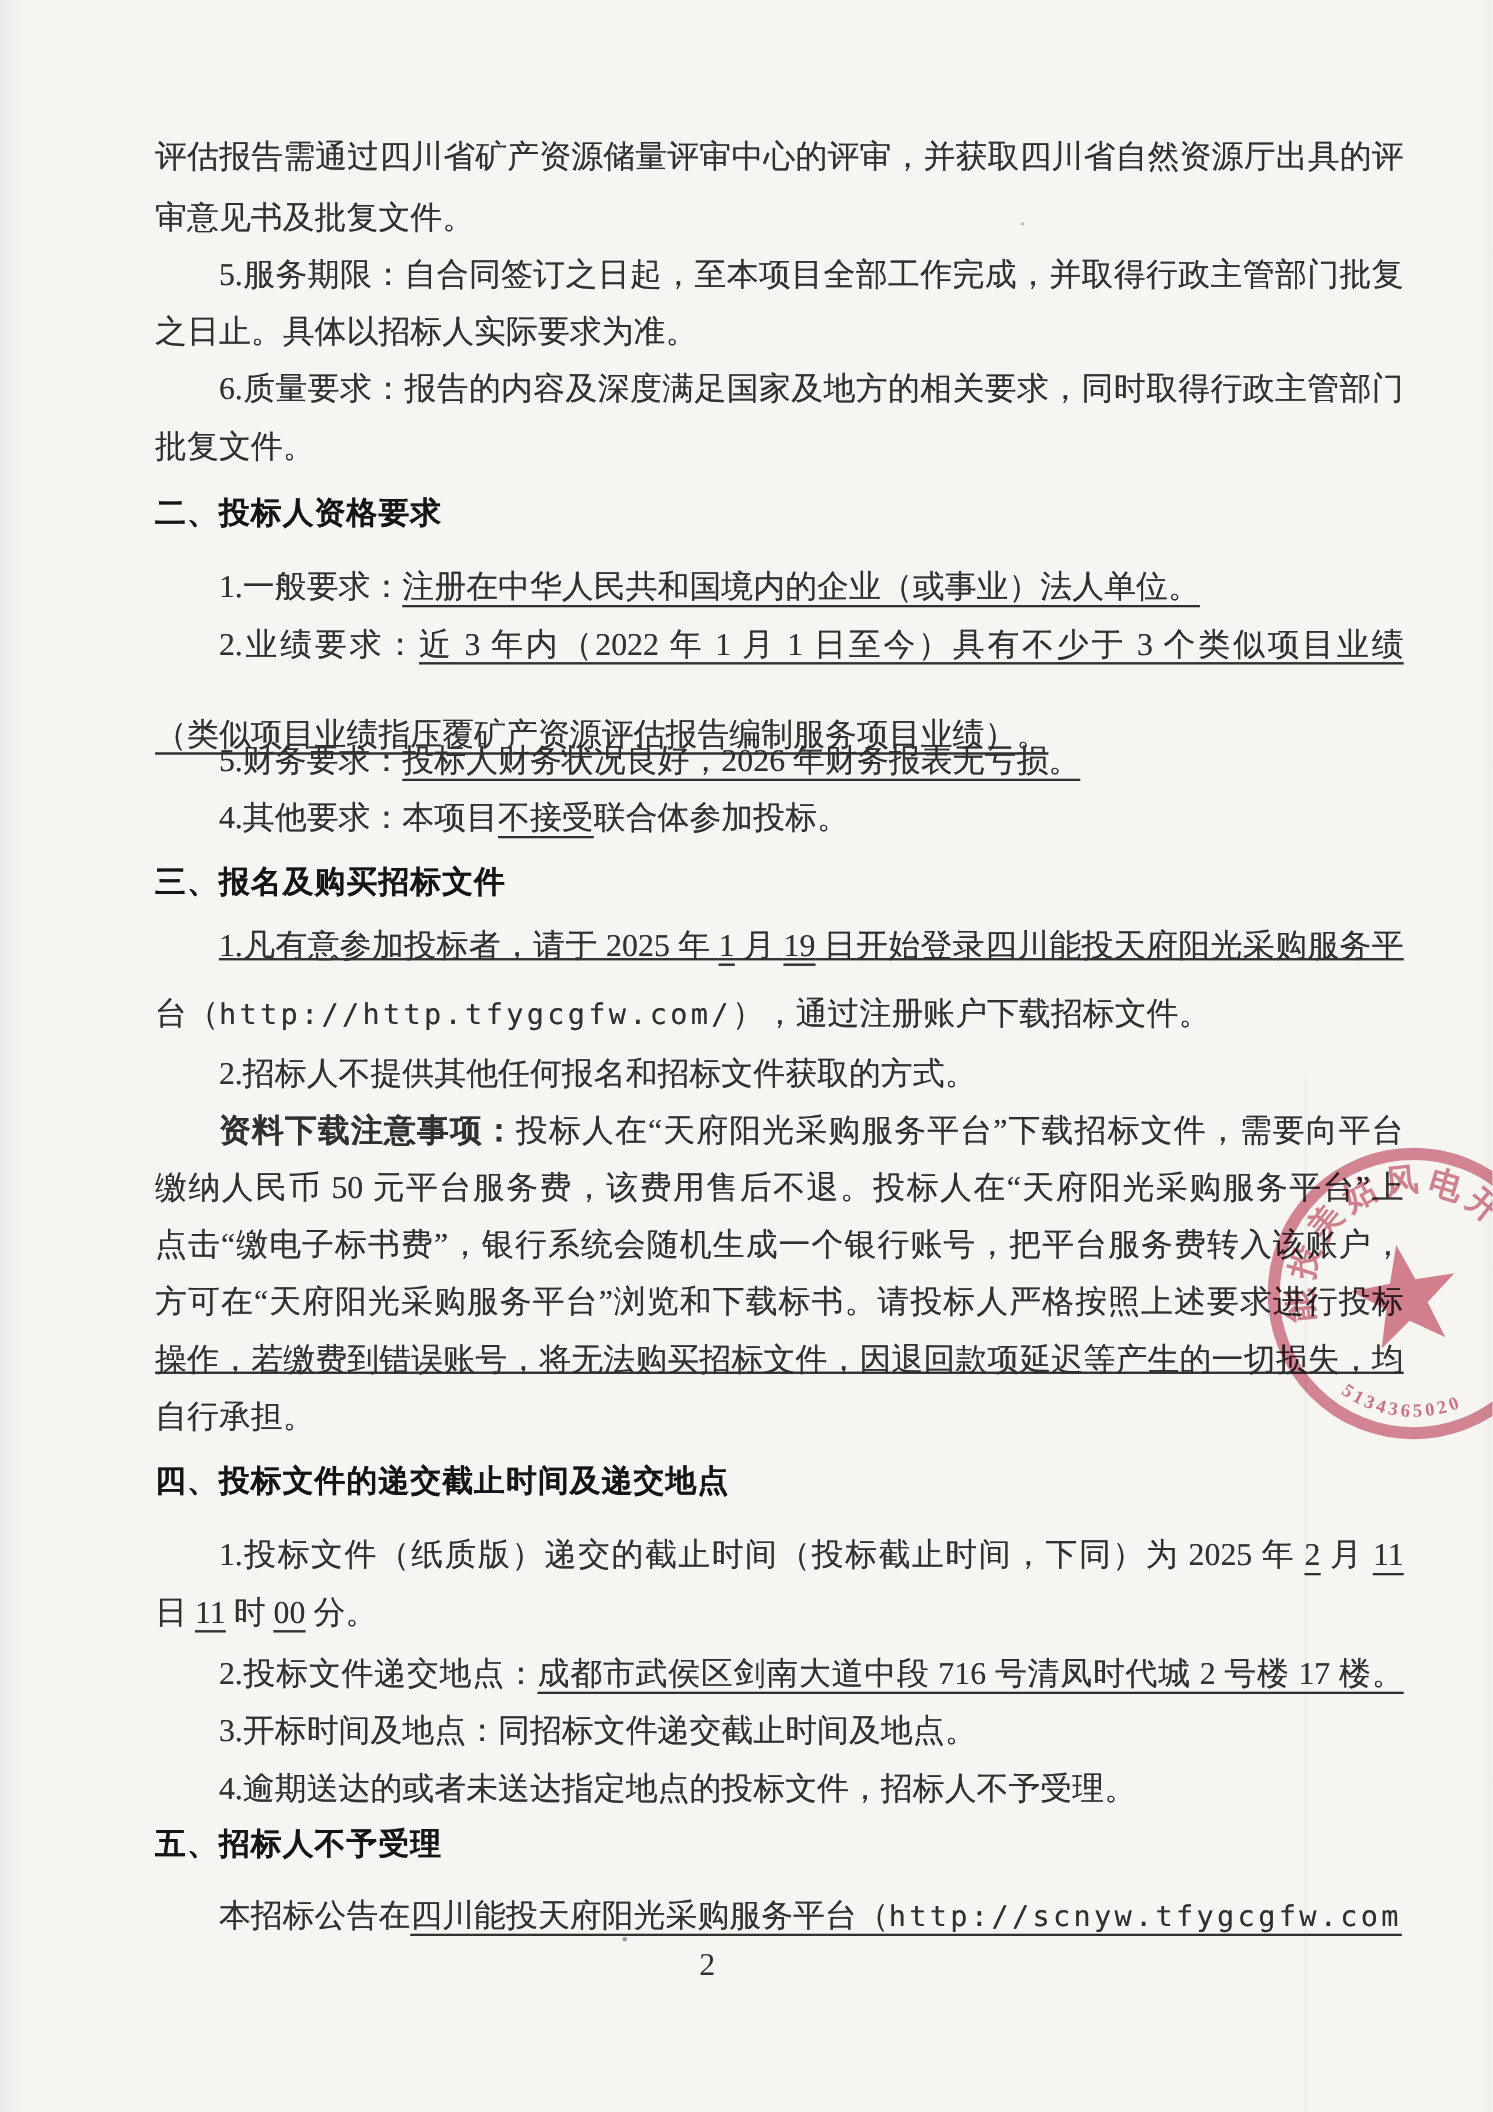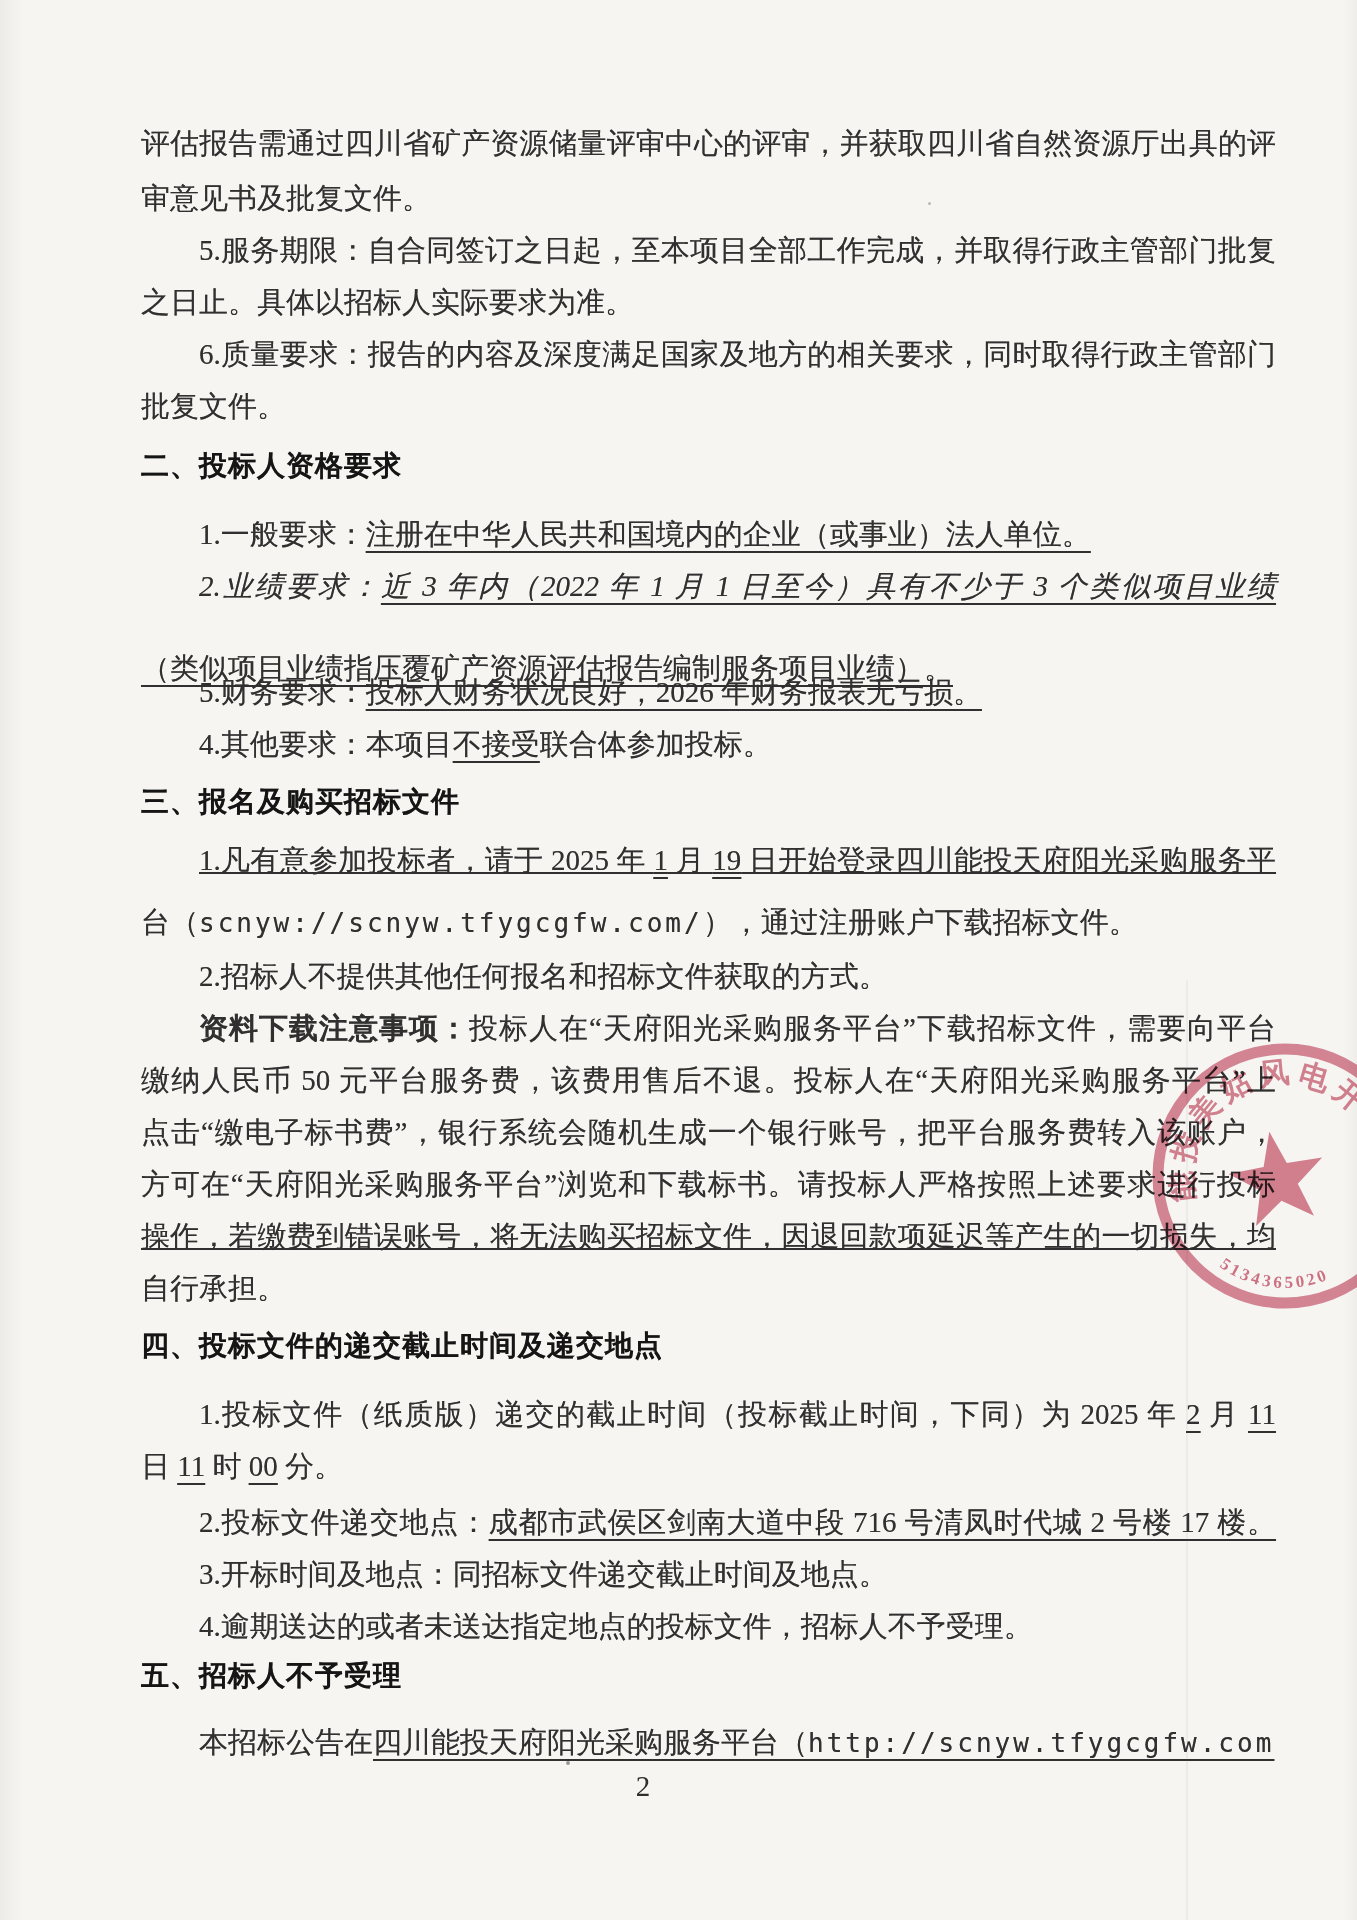--- a/index.html
+++ b/index.html
@@ -36,27 +36,27 @@
 <div class="page">
   <div id="doc">
       <div class="ln j" style="top: 123px;"><span class="">评估报告需通过四川省矿产资源储量评审中心的评审，并获取四川省自然资源厅出具的评</span></div>
       <div class="ln" style="top: 178px;"><span class="">审意见书及批复文件。</span></div>
       <div class="ln ind j" style="top: 230px;"><span class="">5.服务期限：自合同签订之日起，至本项目全部工作完成，并取得行政主管部门批复</span></div>
       <div class="ln" style="top: 282px;"><span class="">之日止。具体以招标人实际要求为准。</span></div>
       <div class="ln ind j" style="top: 334px;"><span class="">6.质量要求：报告的内容及深度满足国家及地方的相关要求，同时取得行政主管部门</span></div>
       <div class="ln" style="top: 386px;"><span class="">批复文件。</span></div>
       <div class="ln hd" style="top: 442px;"><span class="">二、投标人资格要求</span></div>
       <div class="ln ind" style="top: 514px;"><span class="">1.一般要求：</span><span class="u ">注册在中华人民共和国境内的企业（或事业）法人单位。</span></div>
-      <div class="ln ind j" style="top: 566px; font-style: italic;"><span class="">2.业绩要求：</span><span class="u ">近 3 年内（2022 年 1 月 1 日至今）具有不少于 3 个类似项目业绩</span></div>
+      <div class="ln ind j" style="top: 566px;"><span class="">2.业绩要求：</span><span class="u ">近 3 年内（2022 年 1 月 1 日至今）具有不少于 3 个类似项目业绩</span></div>
       <div class="ln" style="top: 620px; margin-top: 28px;"><span class="u ">（类似项目业绩指压覆矿产资源评估报告编制服务项目业绩）。</span></div>
       <div class="ln ind" style="top: 672px;"><span class="">5.财务要求：</span><span class="u ">投标人财务状况良好，2026 年财务报表无亏损。</span></div>
       <div class="ln ind" style="top: 724px;"><span class="">4.其他要求：本项目</span><span class="u ">不接受</span><span class="">联合体参加投标。</span></div>
       <div class="ln hd" style="top: 778px;"><span class="">三、报名及购买招标文件</span></div>
       <div class="ln ind j" style="top: 840px; text-decoration: underline;"><span class="">1.凡有意参加投标者，请于 2025 年 </span><span class="u ">1</span><span class=""> 月 </span><span class="u ">19</span><span class=""> 日开始登录四川能投天府阳光采购服务平</span></div>
-      <div class="ln" style="top: 902px;"><span class="">台（</span><span class="mono">scnyw://scnyw.tfygcgfw.com/</span><span class="">），通过注册账户下载招标文件。</span></div>
+      <div class="ln" style="top: 902px;"><span class="">台（</span><span class="mono">http://http.tfygcgfw.com/</span><span class="">），通过注册账户下载招标文件。</span></div>
       <div class="ln ind" style="top: 956px;"><span class="">2.招标人不提供其他任何报名和招标文件获取的方式。</span></div>
       <div class="ln ind j" style="top: 1008px;"><span class="b ">资料下载注意事项：</span><span class="">投标人在“天府阳光采购服务平台”下载招标文件，需要向平台</span></div>
       <div class="ln j" style="top: 1060px;"><span class="">缴纳人民币 50 元平台服务费，该费用售后不退。投标人在“天府阳光采购服务平台”上</span></div>
       <div class="ln j" style="top: 1112px;"><span class="">点击“缴电子标书费”，银行系统会随机生成一个银行账号，把平台服务费转入该账户，</span></div>
       <div class="ln j" style="top: 1164px;"><span class="">方可在“天府阳光采购服务平台”浏览和下载标书。请投标人严格按照上述要求进行投标</span></div>
       <div class="ln j" style="top: 1216px; text-decoration: underline;"><span class="">操作，若缴费到错误账号，将无法购买招标文件，因退回款项延迟等产生的一切损失，均</span></div>
       <div class="ln" style="top: 1268px;"><span class="">自行承担。</span></div>
       <div class="ln hd" style="top: 1322px;"><span class="">四、投标文件的递交截止时间及递交地点</span></div>
       <div class="ln ind j" style="top: 1394px;"><span class="">1.投标文件（纸质版）递交的截止时间（投标截止时间，下同）为 2025 年 </span><span class="u ">2</span><span class=""> 月 </span><span class="u ">11</span></div>
       <div class="ln" style="top: 1446px;"><span class="">日 </span><span class="u ">11</span><span class=""> 时 </span><span class="u ">00</span><span class=""> 分。</span></div>

